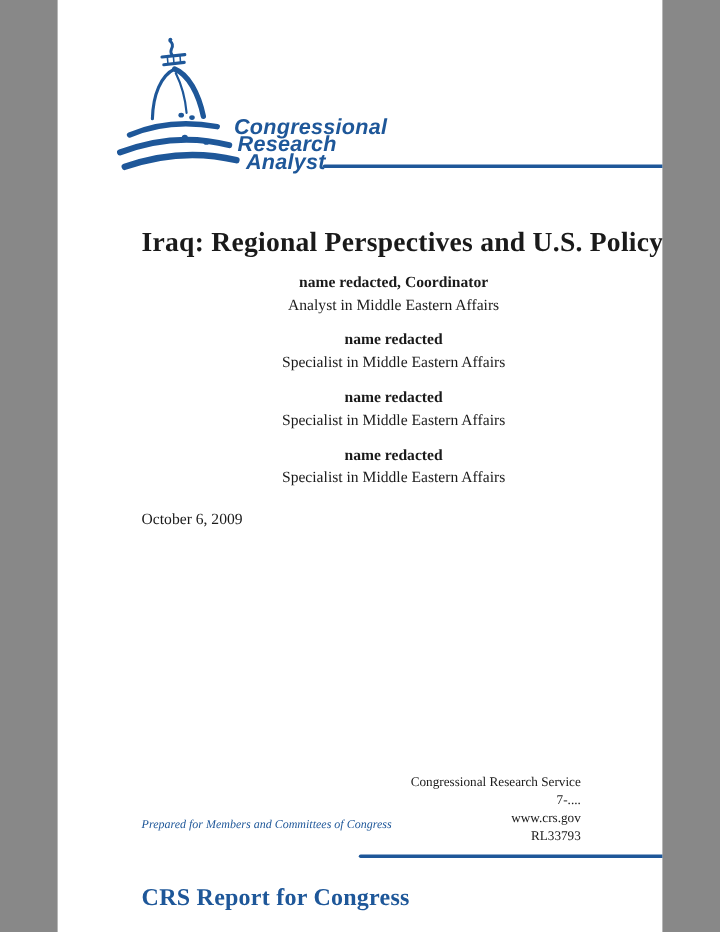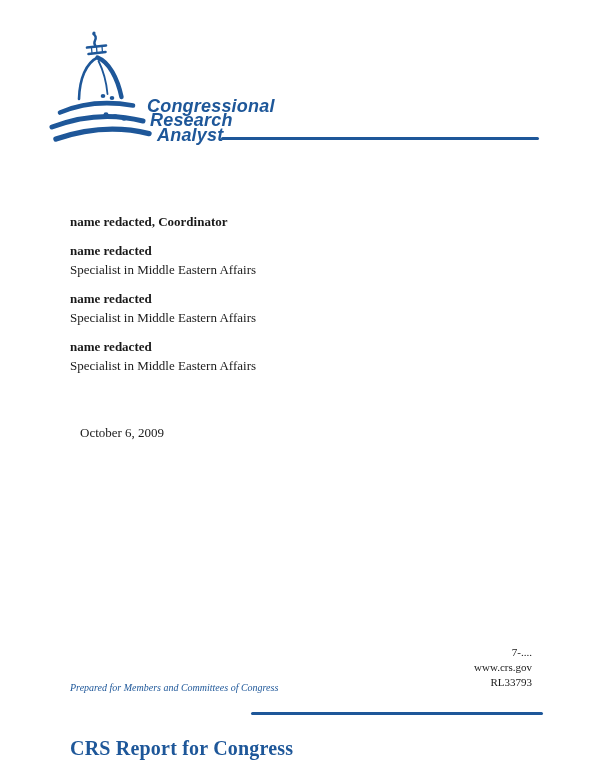--- a/index.html
+++ b/index.html
@@ -3,21 +3,21 @@
 <meta charset="utf-8">
 <style>
   :root{
     --brand-blue:#1E5799;
     --text-color:#1A1A1A;
     --page-bg:#FFFFFF;
   }
   html,body{margin:0;padding:0;background:#888;}
   .page{
     position:relative;
-    width:600px;height:777px;
+    width:504px;height:777px;
     margin:0 auto;
     background:var(--page-bg);
     overflow:hidden;
     font-family:"Liberation Serif",serif;
     color:var(--text-color);
   }
   
   .logo-art{position:absolute;left:46px;top:28px;width:112px;height:117px;}
   .logo-text{
     position:absolute;left:147px;top:99px;
@@ -35,25 +35,25 @@
     width:318px;height:3px;
     background:var(--brand-blue);
     border-radius:2px;
   }
   
   .doc-title{
     position:absolute;left:70px;top:173px;width:480px;
     font-size:23px;font-weight:bold;line-height:28px;
     letter-spacing:0.2px;
   }
-  .authors{position:absolute;left:70px;top:212px;width:420px;}
+  .authors{position:absolute;left:70px;top:225px;width:420px;text-align:center;}
   .author{margin:0 0 10px 0;}
   .author-name{font-weight:bold;font-size:13px;line-height:19px;margin:0;}
   .author-role{font-size:13px;line-height:19px;margin:0;}
-  .doc-date{position:absolute;left:70px;top:423px;font-size:13px;line-height:19px;margin-left:10px;}
+  .doc-date{position:absolute;left:70px;top:423px;font-size:13px;line-height:19px;}
   
   .publisher{
     position:absolute;top:645px;left:0;right:68px;
     text-align:right;
     font-size:11px;line-height:15px;
   }
   
   .footer-banner{
     position:absolute;left:70px;top:740px;
     color:var(--brand-blue);
@@ -107,42 +107,45 @@
     </g>
   </svg>
 
   <div class="logo-text">
     <div class="logo-line1">Congressional</div>
     <div class="logo-line2">Research</div>
     <div class="logo-line3">Analyst</div>
   </div>
   <div class="header-rule"></div>
 
+  <h1 class="doc-title">Iraq: Regional Perspectives and U.S. Policy</h1>
 
   <div class="authors">
     <div class="author">
       <p class="author-name">name redacted, Coordinator</p>
+      <p class="author-role">Analyst in Middle Eastern Affairs</p>
     </div>
     <div class="author">
       <p class="author-name">name redacted</p>
       <p class="author-role">Specialist in Middle Eastern Affairs</p>
     </div>
     <div class="author">
       <p class="author-name">name redacted</p>
       <p class="author-role">Specialist in Middle Eastern Affairs</p>
     </div>
     <div class="author">
       <p class="author-name">name redacted</p>
       <p class="author-role">Specialist in Middle Eastern Affairs</p>
     </div>
   </div>
 
   <div class="doc-date">October 6, 2009</div>
 
   <div class="publisher">
+    <div>Congressional Research Service</div>
     <div>7-....</div>
     <div>www.crs.gov</div>
     <div>RL33793</div>
   </div>
 
   <div class="footer-banner">CRS Report for Congress</div>
   <div class="footer-rule"></div>
   <div class="footer-tagline">Prepared for Members and Committees of Congress</div>
 
 </div>

